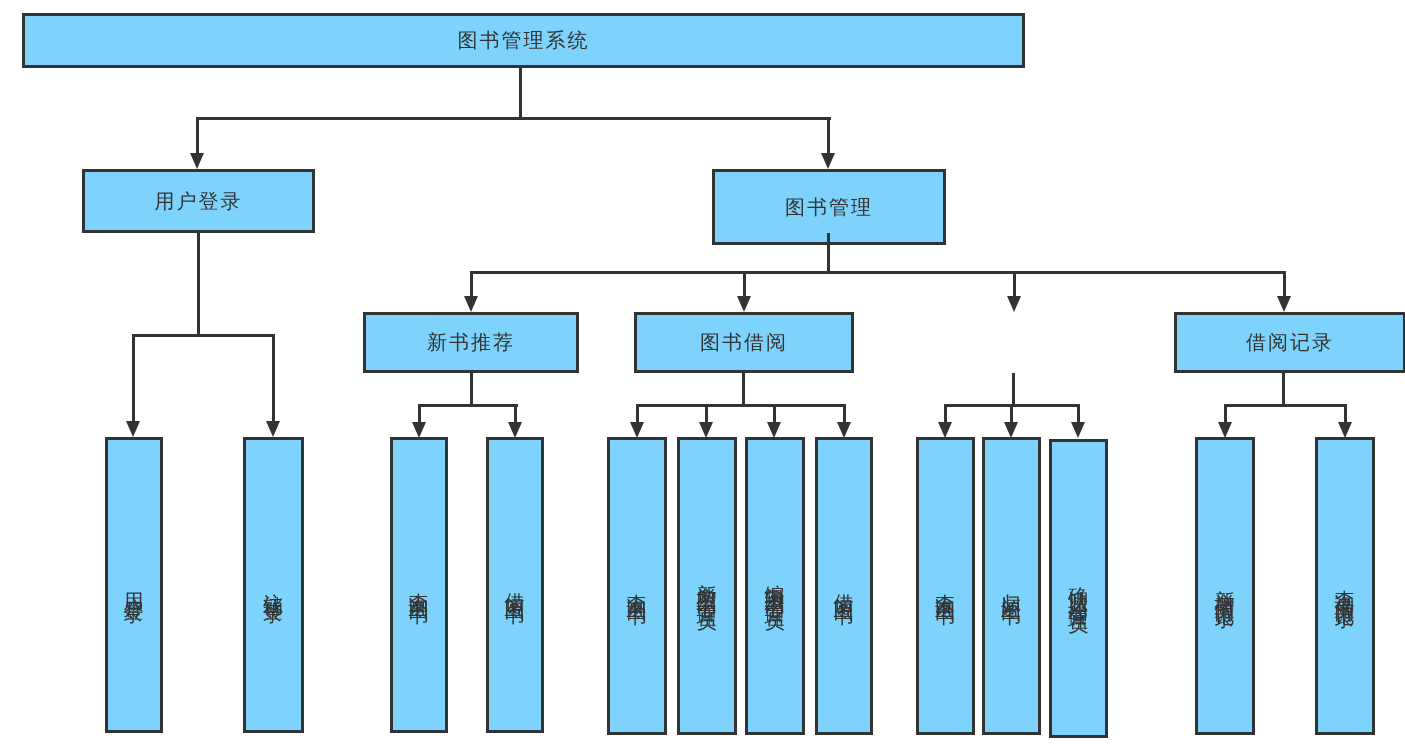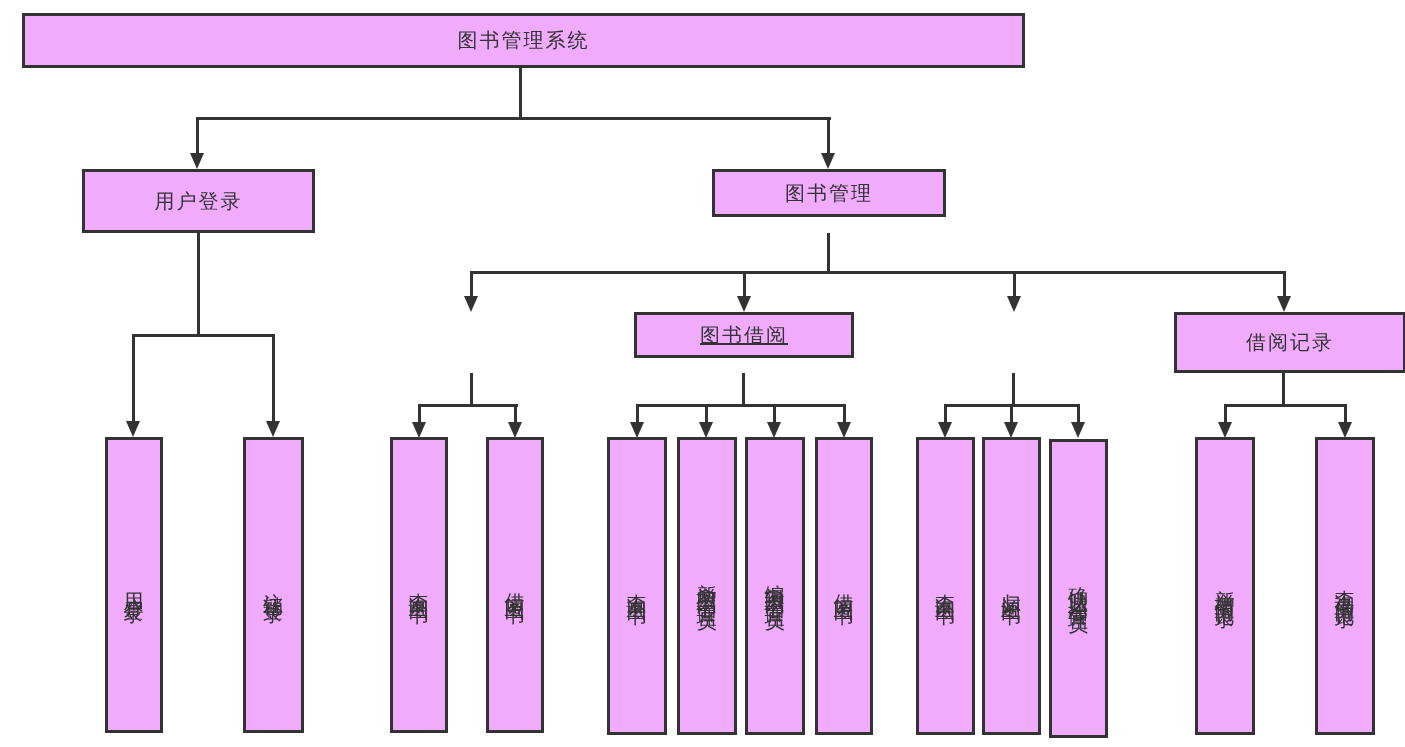--- a/index.html
+++ b/index.html
@@ -8,21 +8,21 @@
     position: relative;
     width: 1405px;
     height: 747px;
     background: #ffffff;
     font-family: "Liberation Sans", "DejaVu Sans", sans-serif;
     color: #333333;
     overflow: hidden;
   }
   .node {
     position: absolute;
-    background: #f0abfc;
+    background: #7dd3fc;
     border: 3px solid #333333;
     display: flex;
     align-items: center;
     justify-content: center;
     font-size: 20px;
     color: #333333;
     letter-spacing: 2px;
   }
   .node.leaf span {
     writing-mode: vertical-rl;
@@ -67,21 +67,21 @@
   <div class="line" style="left:519px; top:67px; width:3px; height:52px;"></div>
   <div class="line" style="left:196px; top:117px; width:635px; height:3px;"></div>
   <div class="line" style="left:196px; top:117px; width:3px; height:38px;"></div>
   <div class="arrow" style="left:190px; top:153px;"></div>
   <div class="line" style="left:827px; top:117px; width:3px; height:38px;"></div>
   <div class="arrow" style="left:821px; top:153px;"></div>
 
   <div class="node" style="left:82px; top:169px; width:233px; height:64px;">
     <span>用户登录</span>
   </div>
-  <div class="node" style="left:712px; top:169px; width:234px; height:48px;">
+  <div class="node" style="left:712px; top:169px; width:234px; height:76px;">
     <span>图书管理</span>
   </div>
 
   <div class="line" style="left:197px; top:233px; width:3px; height:104px;"></div>
   <div class="line" style="left:132px; top:334px; width:143px; height:3px;"></div>
   <div class="line" style="left:132px; top:334px; width:3px; height:89px;"></div>
   <div class="arrow" style="left:126px; top:421px;"></div>
   <div class="line" style="left:272px; top:334px; width:3px; height:89px;"></div>
   <div class="arrow" style="left:266px; top:421px;"></div>
 
@@ -89,21 +89,24 @@
   <div class="line" style="left:470px; top:271px; width:816px; height:3px;"></div>
   <div class="line" style="left:470px; top:271px; width:3px; height:27px;"></div>
   <div class="arrow" style="left:464px; top:296px;"></div>
   <div class="line" style="left:743px; top:271px; width:3px; height:27px;"></div>
   <div class="arrow" style="left:737px; top:296px;"></div>
   <div class="line" style="left:1013px; top:271px; width:3px; height:27px;"></div>
   <div class="arrow" style="left:1007px; top:296px;"></div>
   <div class="line" style="left:1283px; top:271px; width:3px; height:27px;"></div>
   <div class="arrow" style="left:1277px; top:296px;"></div>
 
-  <div class="node" style="left:634px; top:312px; width:220px; height:46px;text-decoration:underline;">
+  <div class="node" style="left:363px; top:312px; width:216px; height:61px;">
+    <span>新书推荐</span>
+  </div>
+  <div class="node" style="left:634px; top:312px; width:220px; height:61px;">
     <span>图书借阅</span>
   </div>
   <div class="node" style="left:1174px; top:312px; width:232px; height:61px;">
     <span>借阅记录</span>
   </div>
 
   <div class="line" style="left:470px; top:373px; width:3px; height:33px;"></div>
   <div class="line" style="left:418px; top:404px; width:100px; height:3px;"></div>
   <div class="line" style="left:418px; top:404px; width:3px; height:20px;"></div>
   <div class="arrow" style="left:412px; top:422px;"></div>

